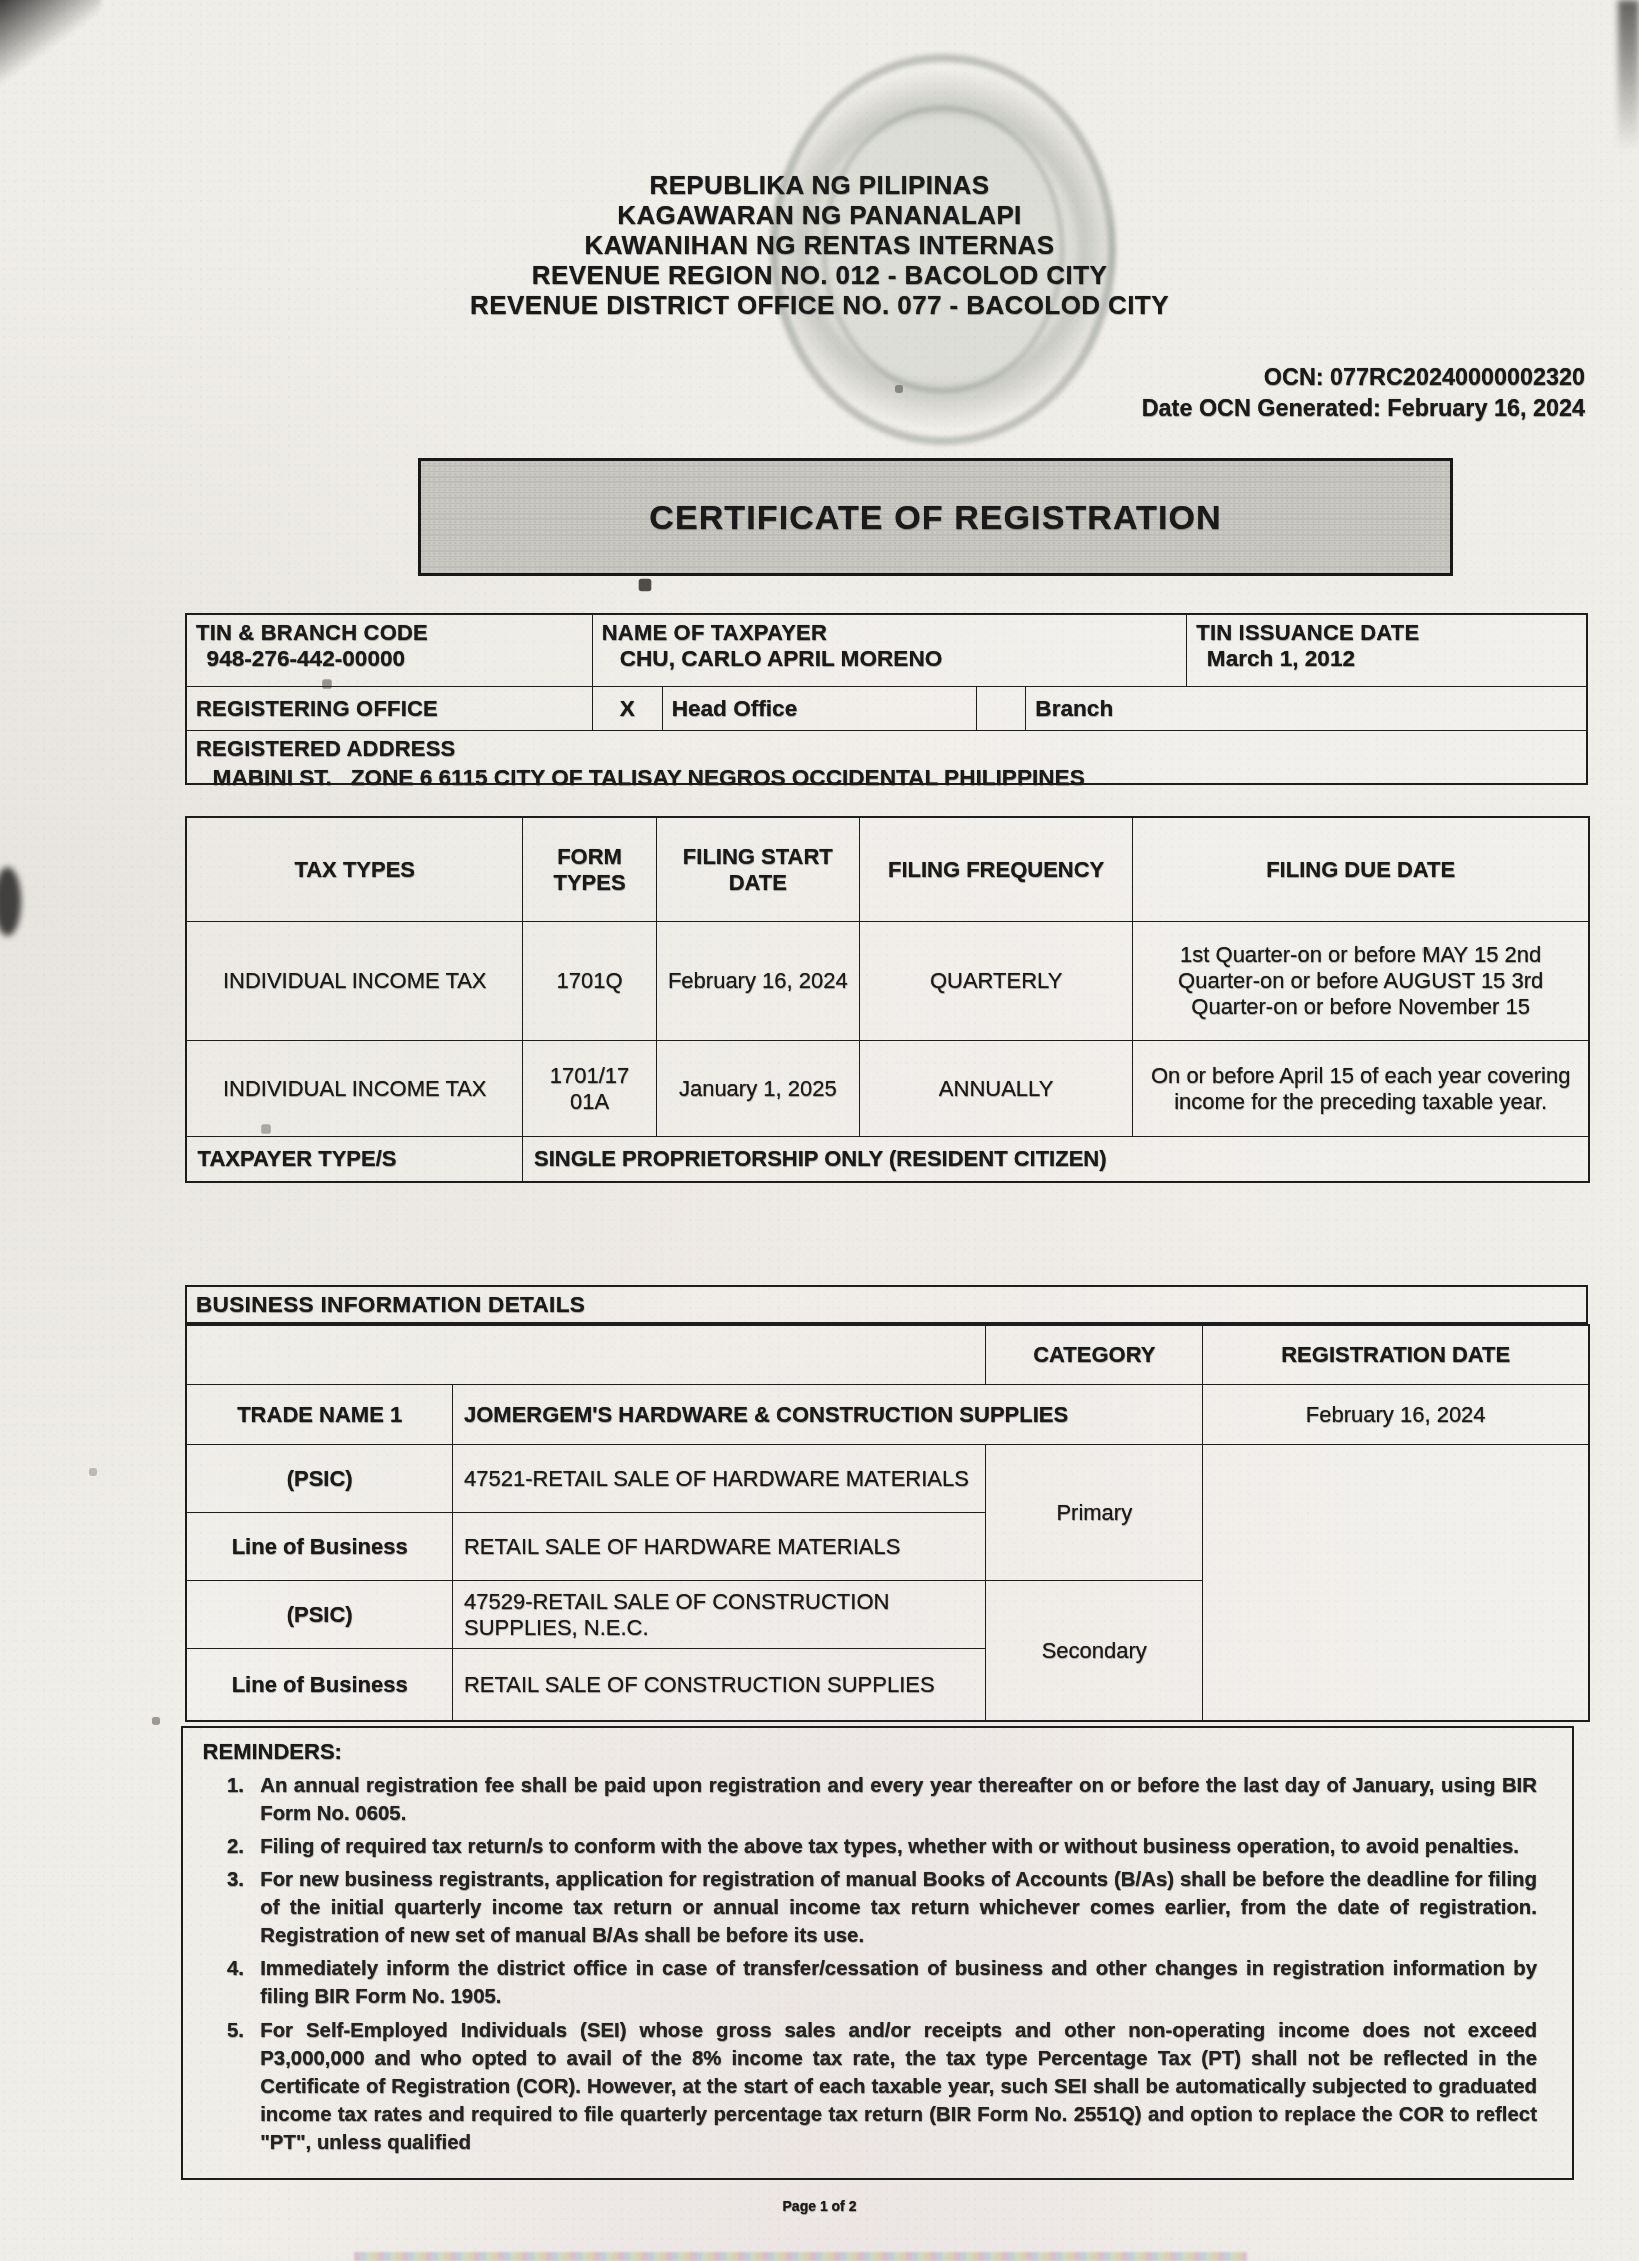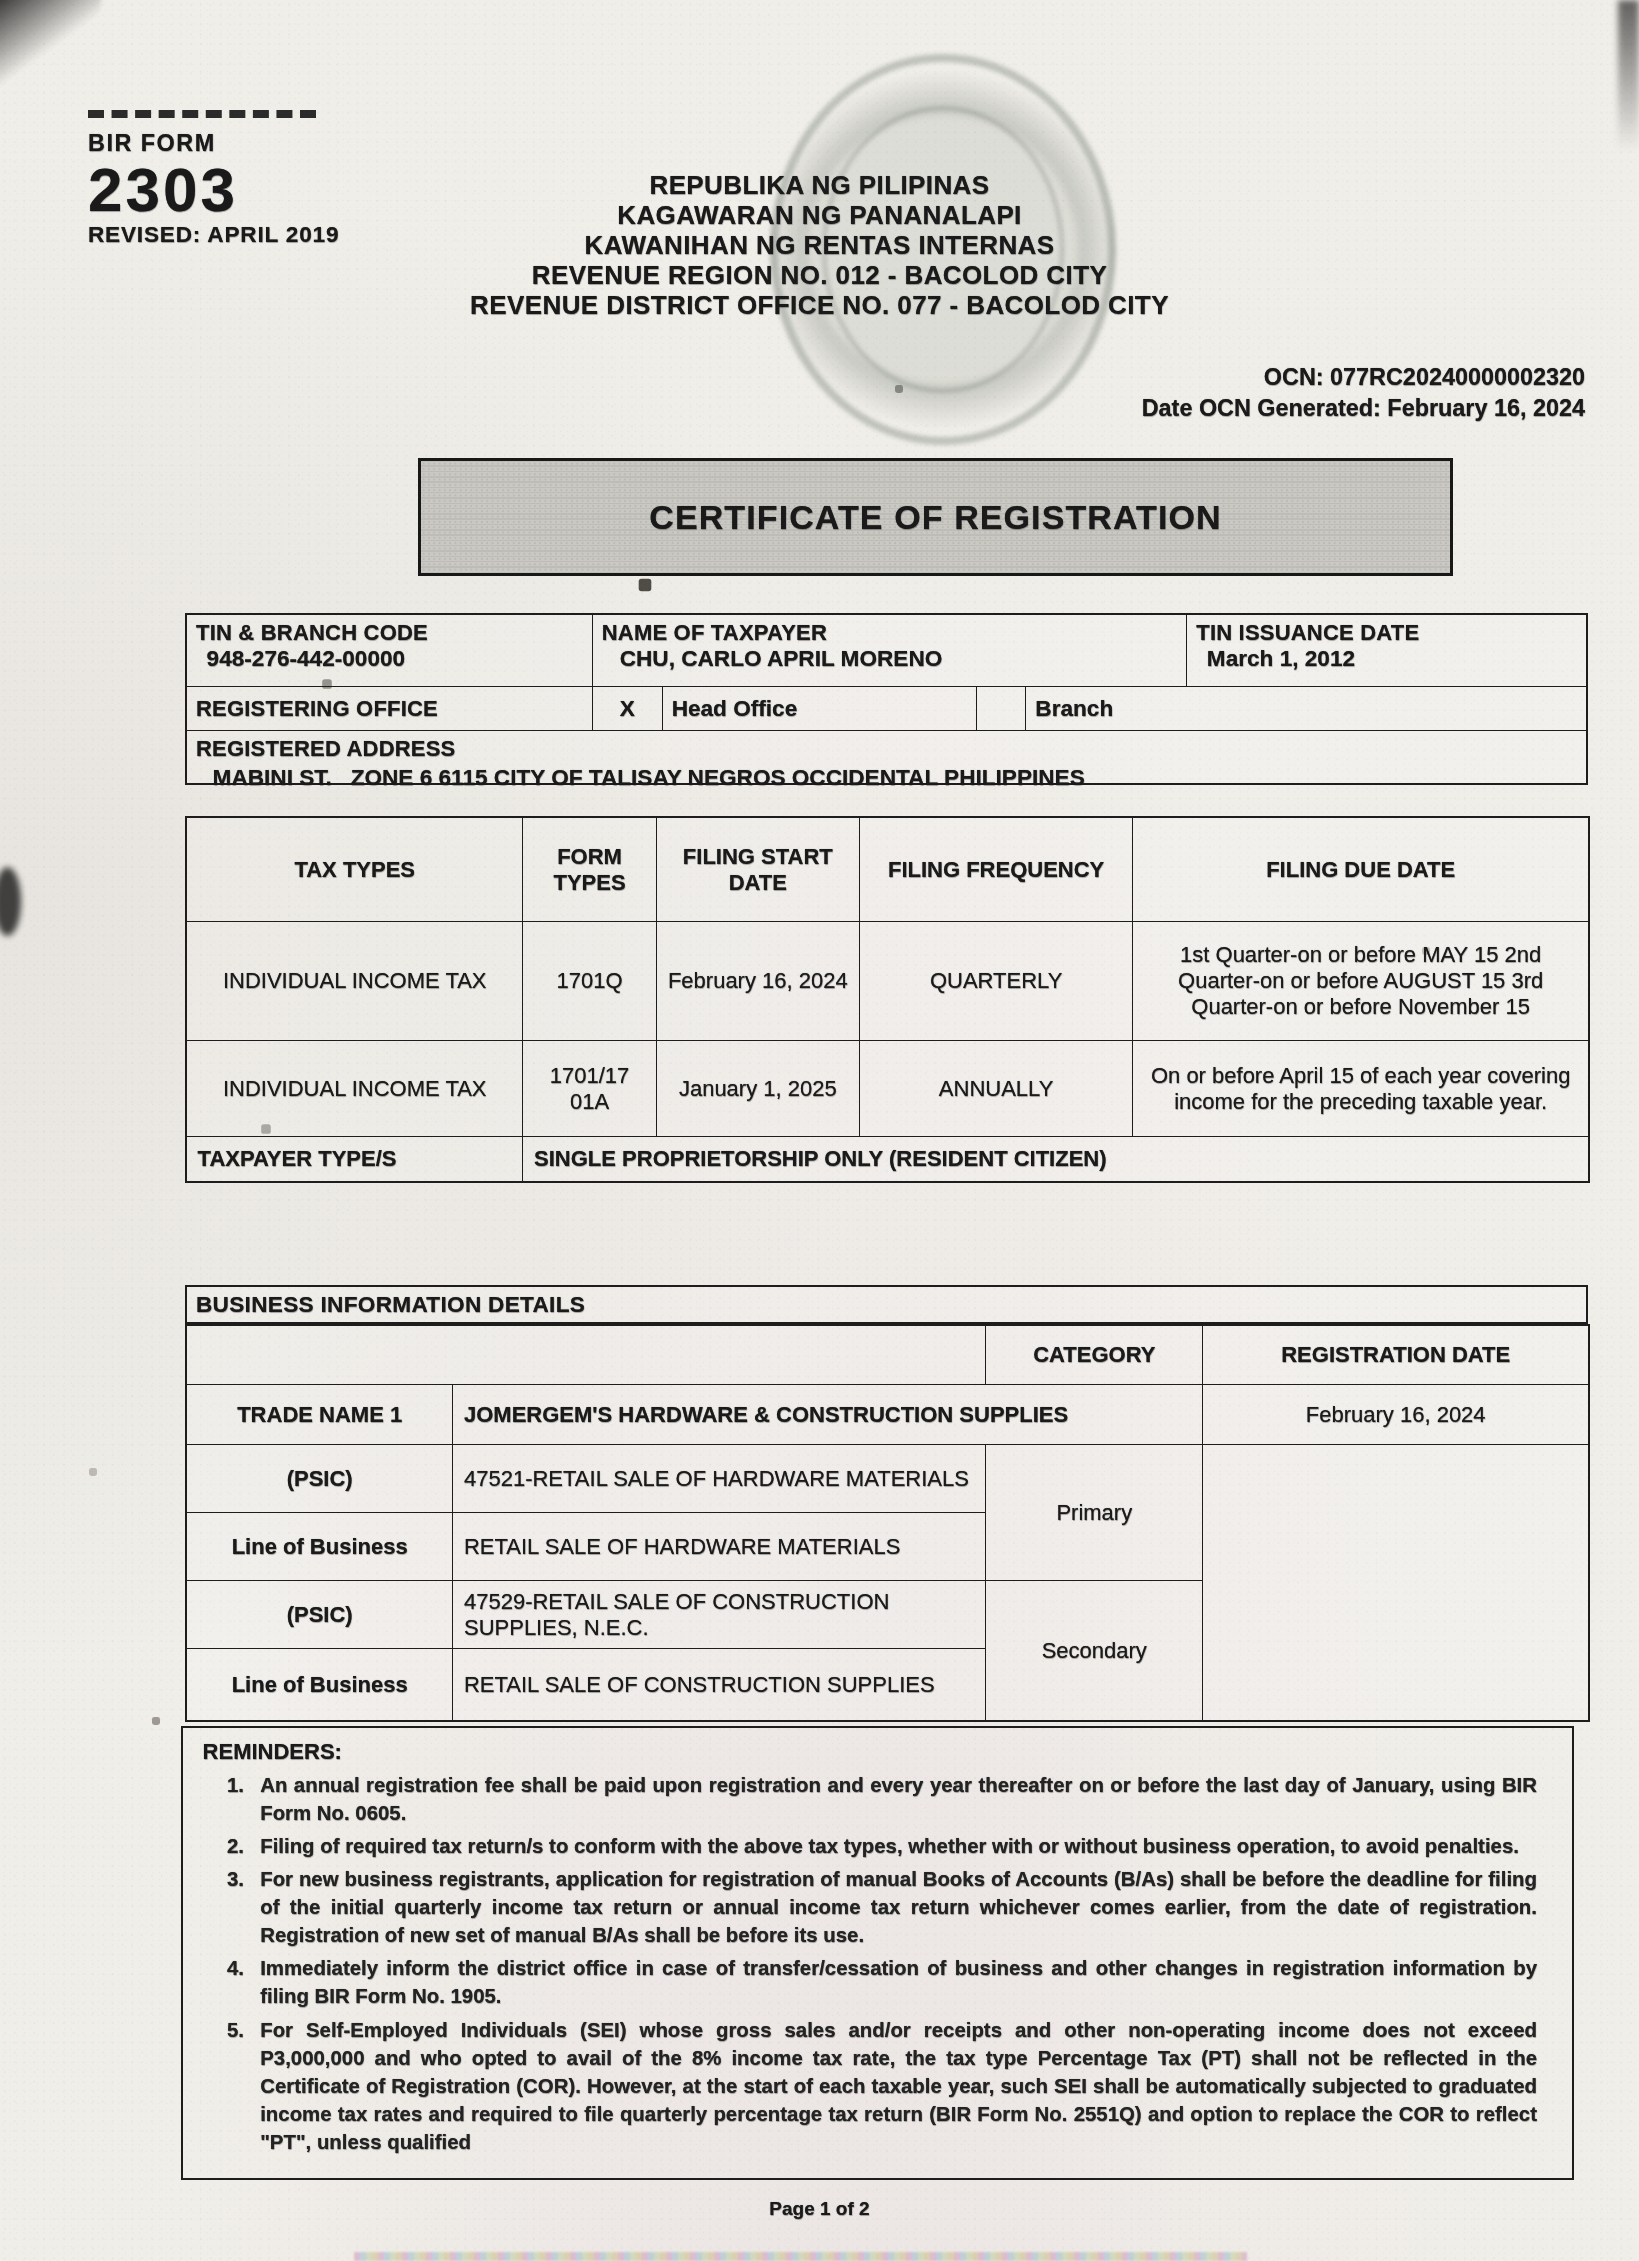--- a/index.html
+++ b/index.html
@@ -69,40 +69,34 @@
   table.grid{border-collapse:collapse;width:1403px;table-layout:fixed;background:rgba(255,255,255,.12);}
   table.grid td{border:1.5px solid #202020;font-size:22px;text-align:center;vertical-align:middle;
     padding:4.5px 10.6px;box-sizing:border-box;overflow:hidden;}
   .gridwrap{position:absolute;left:185px;border:1.5px solid #202020;box-sizing:content-box;}
   
   .reminders{position:absolute;left:181px;top:1726px;width:1393px;box-sizing:border-box;
     border:2.3px solid #202020;padding:10.6px 35px 16.6px 19.6px;}
   .reminders .rtitle{font-size:22px;font-weight:bold;margin-bottom:6px;}
   .reminders ol{margin:0 0 0 47px;padding:0;}
   .reminders li{font-size:20.4px;line-height:28px;text-align:justify;margin-bottom:5.3px;padding-left:10.6px;font-weight:600;color:#262626;}
-  .pagefoot{position:absolute;left:0;right:0;top:2198px;text-align:center;font-size:19px;font-weight:bold;}
+  .pagefoot{position:absolute;left:0;right:0;top:2198px;text-align:center;font-size:14px;font-weight:bold;}
 </style>
 </head>
 <body>
 
 <div id="page" class="ink">
 
   <div class="wedge"></div>
   <div class="streak-right"></div>
   <div class="blob-left"></div>
   <div class="speck"></div>
   <div class="scanbar"></div>
   <div class="seal"></div>
 
-  <div class="formbox">
-    <div class="dash"></div>
-    <div class="fl">BIR FORM</div>
-    <div class="fn">2303</div>
-    <div class="rev">REVISED: APRIL 2019</div>
-  </div>
 
   <div class="agency">
     <div>REPUBLIKA NG PILIPINAS</div>
     <div>KAGAWARAN NG PANANALAPI</div>
     <div>KAWANIHAN NG RENTAS INTERNAS</div>
     <div>REVENUE REGION NO. 012 - BACOLOD CITY</div>
     <div>REVENUE DISTRICT OFFICE NO. 077 - BACOLOD CITY</div>
   </div>
 
   <div class="ocn">

